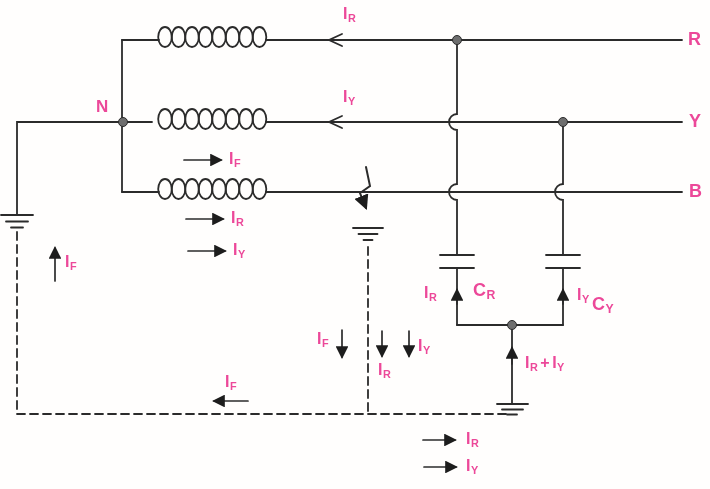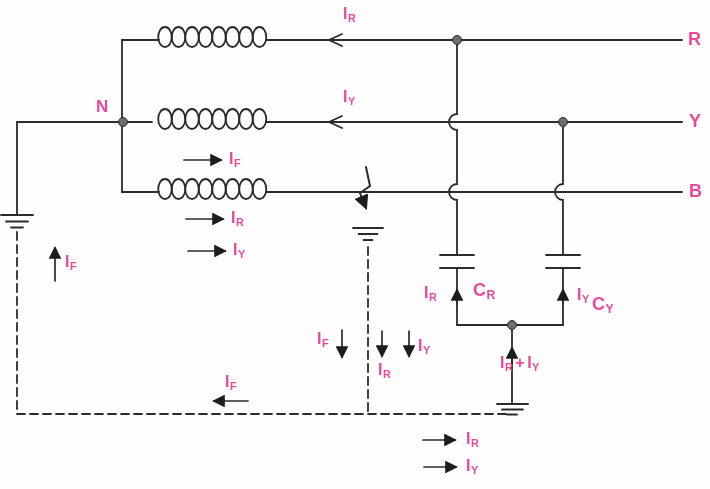--- a/index.html
+++ b/index.html
@@ -159,21 +159,21 @@
   <div class="lbl" style="left:233px;top:242px"><span>I</span><sub>Y</sub></div>
 
   <div class="lbl" style="left:65px;top:254px"><span>I</span><sub>F</sub></div>
 
   <div class="lbl cap" style="left:473px;top:250px"><span>C</span><sub>R</sub></div>
   <div class="lbl cap" style="left:592px;top:264px"><span>C</span><sub>Y</sub></div>
 
   <div class="lbl" style="left:424px;top:285px"><span>I</span><sub>R</sub></div>
   <div class="lbl" style="left:577px;top:287px"><span>I</span><sub>Y</sub></div>
 
-  <div class="lbl" style="left:500px;top:355px"><span>I</span><sub>R</sub><span class="op">+</span><span>I</span><sub>Y</sub></div>
+  <div class="lbl" style="left:525px;top:355px"><span>I</span><sub>R</sub><span class="op">+</span><span>I</span><sub>Y</sub></div>
 
   <div class="lbl" style="left:317px;top:331px"><span>I</span><sub>F</sub></div>
   <div class="lbl" style="left:418px;top:338px"><span>I</span><sub>Y</sub></div>
   <div class="lbl" style="left:378px;top:362px"><span>I</span><sub>R</sub></div>
   <div class="lbl" style="left:225px;top:374px"><span>I</span><sub>F</sub></div>
 
   <div class="lbl" style="left:466px;top:431px"><span>I</span><sub>R</sub></div>
   <div class="lbl" style="left:466px;top:458px"><span>I</span><sub>Y</sub></div>
 
 </div>

